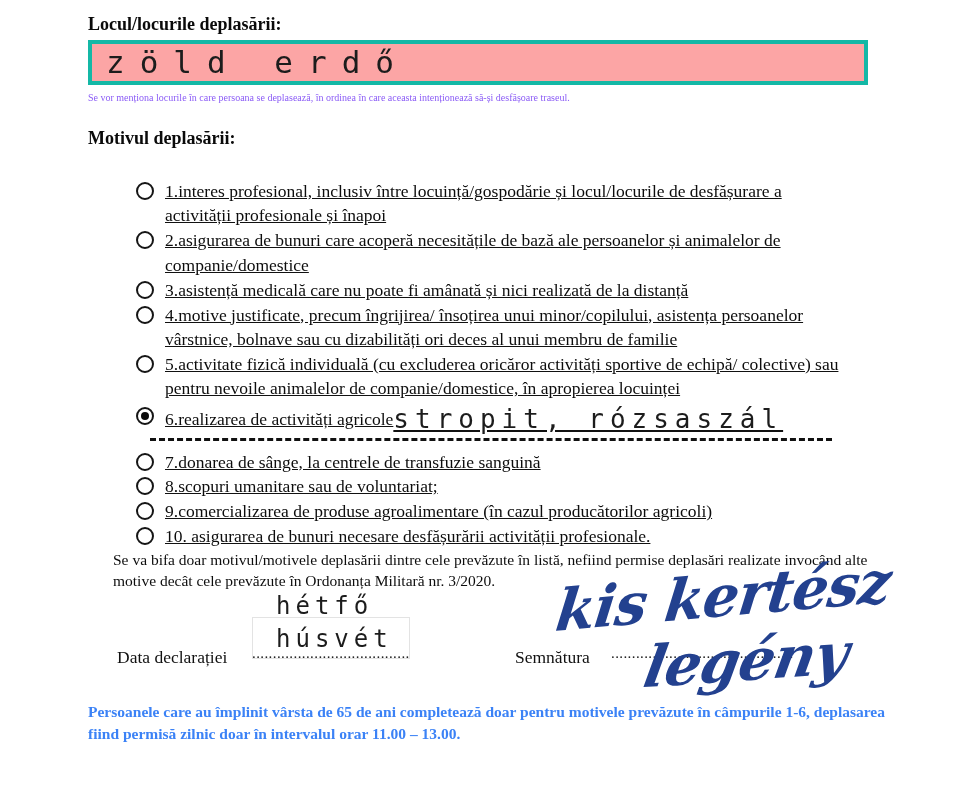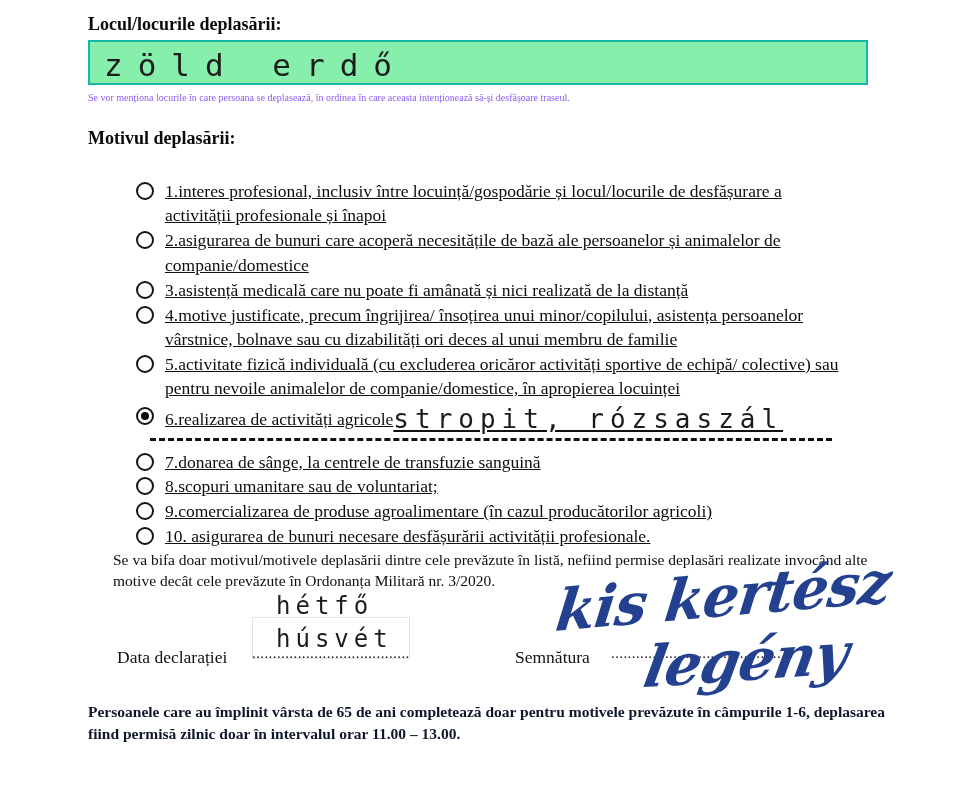--- a/index.html
+++ b/index.html
@@ -5,22 +5,22 @@
   * { margin:0; padding:0; box-sizing:border-box; }
   html,body { background:#ffffff; }
   .page {
     position:relative; width:960px; height:789px; background:#ffffff;
     font-family:"Liberation Serif", serif; color:#111; overflow:hidden;
   }
   .h-label { font-weight:bold; font-size:18px; color:#0a0a0a; }
 
   .sec-location { position:absolute; left:88px; top:14px; width:790px; }
   .input-box {
-    margin-top:5px; width:780px; height:45px; border:2px solid #14b8a6;
-    background:#86efac; display:flex; align-items:flex-end; padding-left:14px;
+    margin-top:5px; width:780px; height:45px; border:4px solid #14b8a6;
+    background:#fca5a5; display:flex; align-items:flex-start; padding-left:14px;
   }
   .typed { font-family:"DejaVu Sans Mono", monospace; color:#1c1c1c; }
   .typed-location { font-size:31px; letter-spacing:15px; }
   .note1 { margin-top:7px; font-size:10px; white-space:nowrap; color:#8b5cf6; }
 
   .sec-reason { position:absolute; left:88px; top:128px; width:760px; }
   .options { margin-top:30px; list-style:none; }
   .opt { display:flex; align-items:flex-start; margin-left:48px; margin-bottom:0.5px;text-decoration:underline; }
   .opt-text { font-size:17.5px; line-height:24.4px; width:712px; color:#0d0d0d; }
   .radio {
@@ -49,21 +49,21 @@
   .sig-dots   { position:absolute; left:611px; top:645px; font-size:15px; letter-spacing:0.4px; color:#1a1a1a; }
 
   .signature { position:absolute; left:0; top:0; width:960px; height:789px; pointer-events:none; }
   .sig-ink {
     position:absolute; font-family:"DejaVu Serif", serif; font-style:italic;
     font-weight:bold; letter-spacing:-1px;
   }
   .sig-ink-1 { left:556px; top:562px; font-size:57px; transform:rotate(-5deg) skewX(-12deg); }
   .sig-ink-2 { left:645px; top:626px; font-size:57px; transform:rotate(-4deg) skewX(-14deg); }
 
-  .footer { position:absolute; left:88px; top:701px; width:800px; font-weight:bold; font-size:15.5px; line-height:21.5px; color:#0f172a; }
+  .footer { position:absolute; left:88px; top:701px; width:800px; font-weight:bold; font-size:15.5px; line-height:21.5px; color:#3b82f6; }
 </style>
 </head>
 <body>
 
 <div class="page">
 
   <div class="sec-location">
     <div class="h-label">Locul/locurile deplasării:</div>
     <div class="input-box">
       <span class="typed typed-location">zöld erdő</span>

